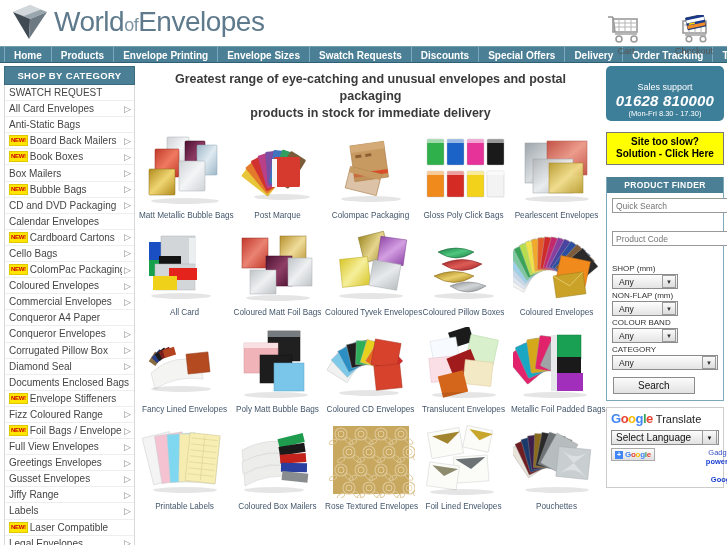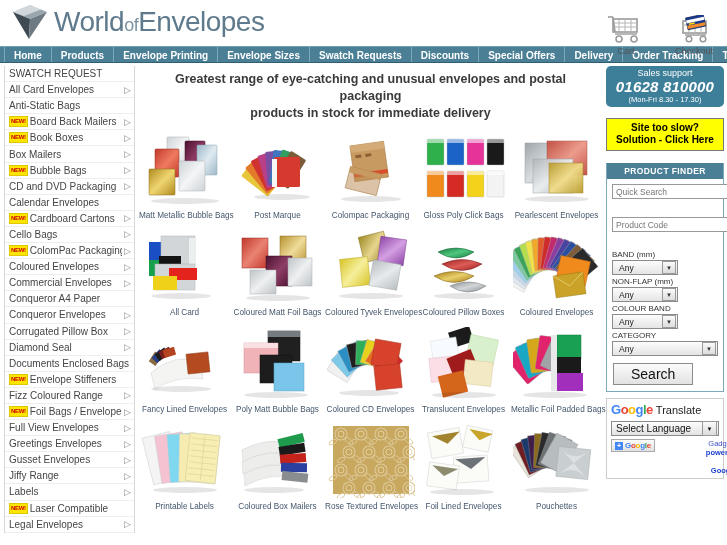--- a/index.html
+++ b/index.html
@@ -98,21 +98,21 @@
   }
 
   
   .right {
     position: absolute; left: 606px; top: 3px;
     width: 118px; height: 479px;
   }
   .sales-box {
     background: #3d7e98; color: #fff;
     border-radius: 5px; text-align: center;
-    padding: 2px 0 3px;
+    padding: 16px 0 3px;
   }
   .sales-title { font-size: 9px; }
   .sales-number { font-size: 15px; font-weight: bold; font-style: italic; letter-spacing: .2px; }
   .sales-hours { font-size: 7.5px; }
 
   .slow-box {
     margin-top: 11px; background: #ffff00;
     border: 1px solid #777; text-align: center;
     padding: 3px 0 4px; cursor: pointer;
   }
@@ -143,23 +143,23 @@
     font-size: 8.5px; color: #222; padding: 0 0 0 6px; cursor: pointer;
     margin-bottom: 2px;
   }
   .f-select.wide { width: 106px; }
   .f-sel-arrow {
     width: 14px; height: 13px; margin: 0 1px 0 0;
     border: 1px solid #9a9a9a; background: linear-gradient(#fafafa,#dcdcdc);
     display: flex; align-items: center; justify-content: center; font-size: 6px; color: #333;
   }
   .search-btn {
-    margin: 5px 11px 0 1px; padding: 2px 17px;
+    margin: 5px 11px 0 1px; padding: 2px 24px;
     background: linear-gradient(#fbfbfb,#e2e2e2); border: 1px solid #8c8c8c;
-    font-size: 14px; color: #111; cursor: pointer;
+    font-size: 10px; color: #111; cursor: pointer;
     font-family: "Liberation Sans", sans-serif;
   }
 
   .translate {
     margin-top: 6px; border: 1px solid #ccc; background: #fff;
     padding: 3px 4px 3px;
   }
   .g-logo { font-size: 13px; font-weight: bold; letter-spacing: -0.5px; }
   .g-b1 { color: #4285f4; } .g-r { color: #ea4335; } .g-y { color: #fbbc05; }
   .g-b2 { color: #4285f4; } .g-g { color: #34a853; } .g-r2 { color: #ea4335; }
@@ -256,20 +256,21 @@
       <div class="nav-item">Discounts</div>
       <div class="nav-item">Special Offers</div>
       <div class="nav-item">Delivery</div>
       <div class="nav-item">Order Tracking</div>
       <div class="nav-item">Terms</div>
     </div>
 
   <div class="body-area">
 
     <div class="sidebar">
+      <div class="sidebar-head">SHOP BY CATEGORY</div>
       <div class="cat-list" id="cat-list">
           <div class="cat-row">
             <span class="cat-label">SWATCH REQUEST</span>
           </div>
           <div class="cat-row">
             <span class="cat-label">All Card Envelopes</span>
             <span class="arrow">▷</span>
           </div>
           <div class="cat-row">
             <span class="cat-label">Anti-Static Bags</span>
@@ -1046,21 +1047,21 @@
             <input class="f-input" type="text" placeholder="Quick Search" style="">
 
           </div>
 
           <div class="f-row">
             <input class="f-input" type="text" placeholder="Product Code" style="">
 
           </div>
 
           <div id="finder-fields">
-              <div class="f-caption">BAND (mm)</div>
+              <div class="f-caption">SHOP (mm)</div>
               <div class="f-select">
                 <span>Any</span>
                 <span class="f-sel-arrow">▼</span>
               </div>
               <div class="f-caption">NON-FLAP (mm)</div>
               <div class="f-select">
                 <span>Any</span>
                 <span class="f-sel-arrow">▼</span>
               </div>
               <div class="f-caption">COLOUR BAND</div>

